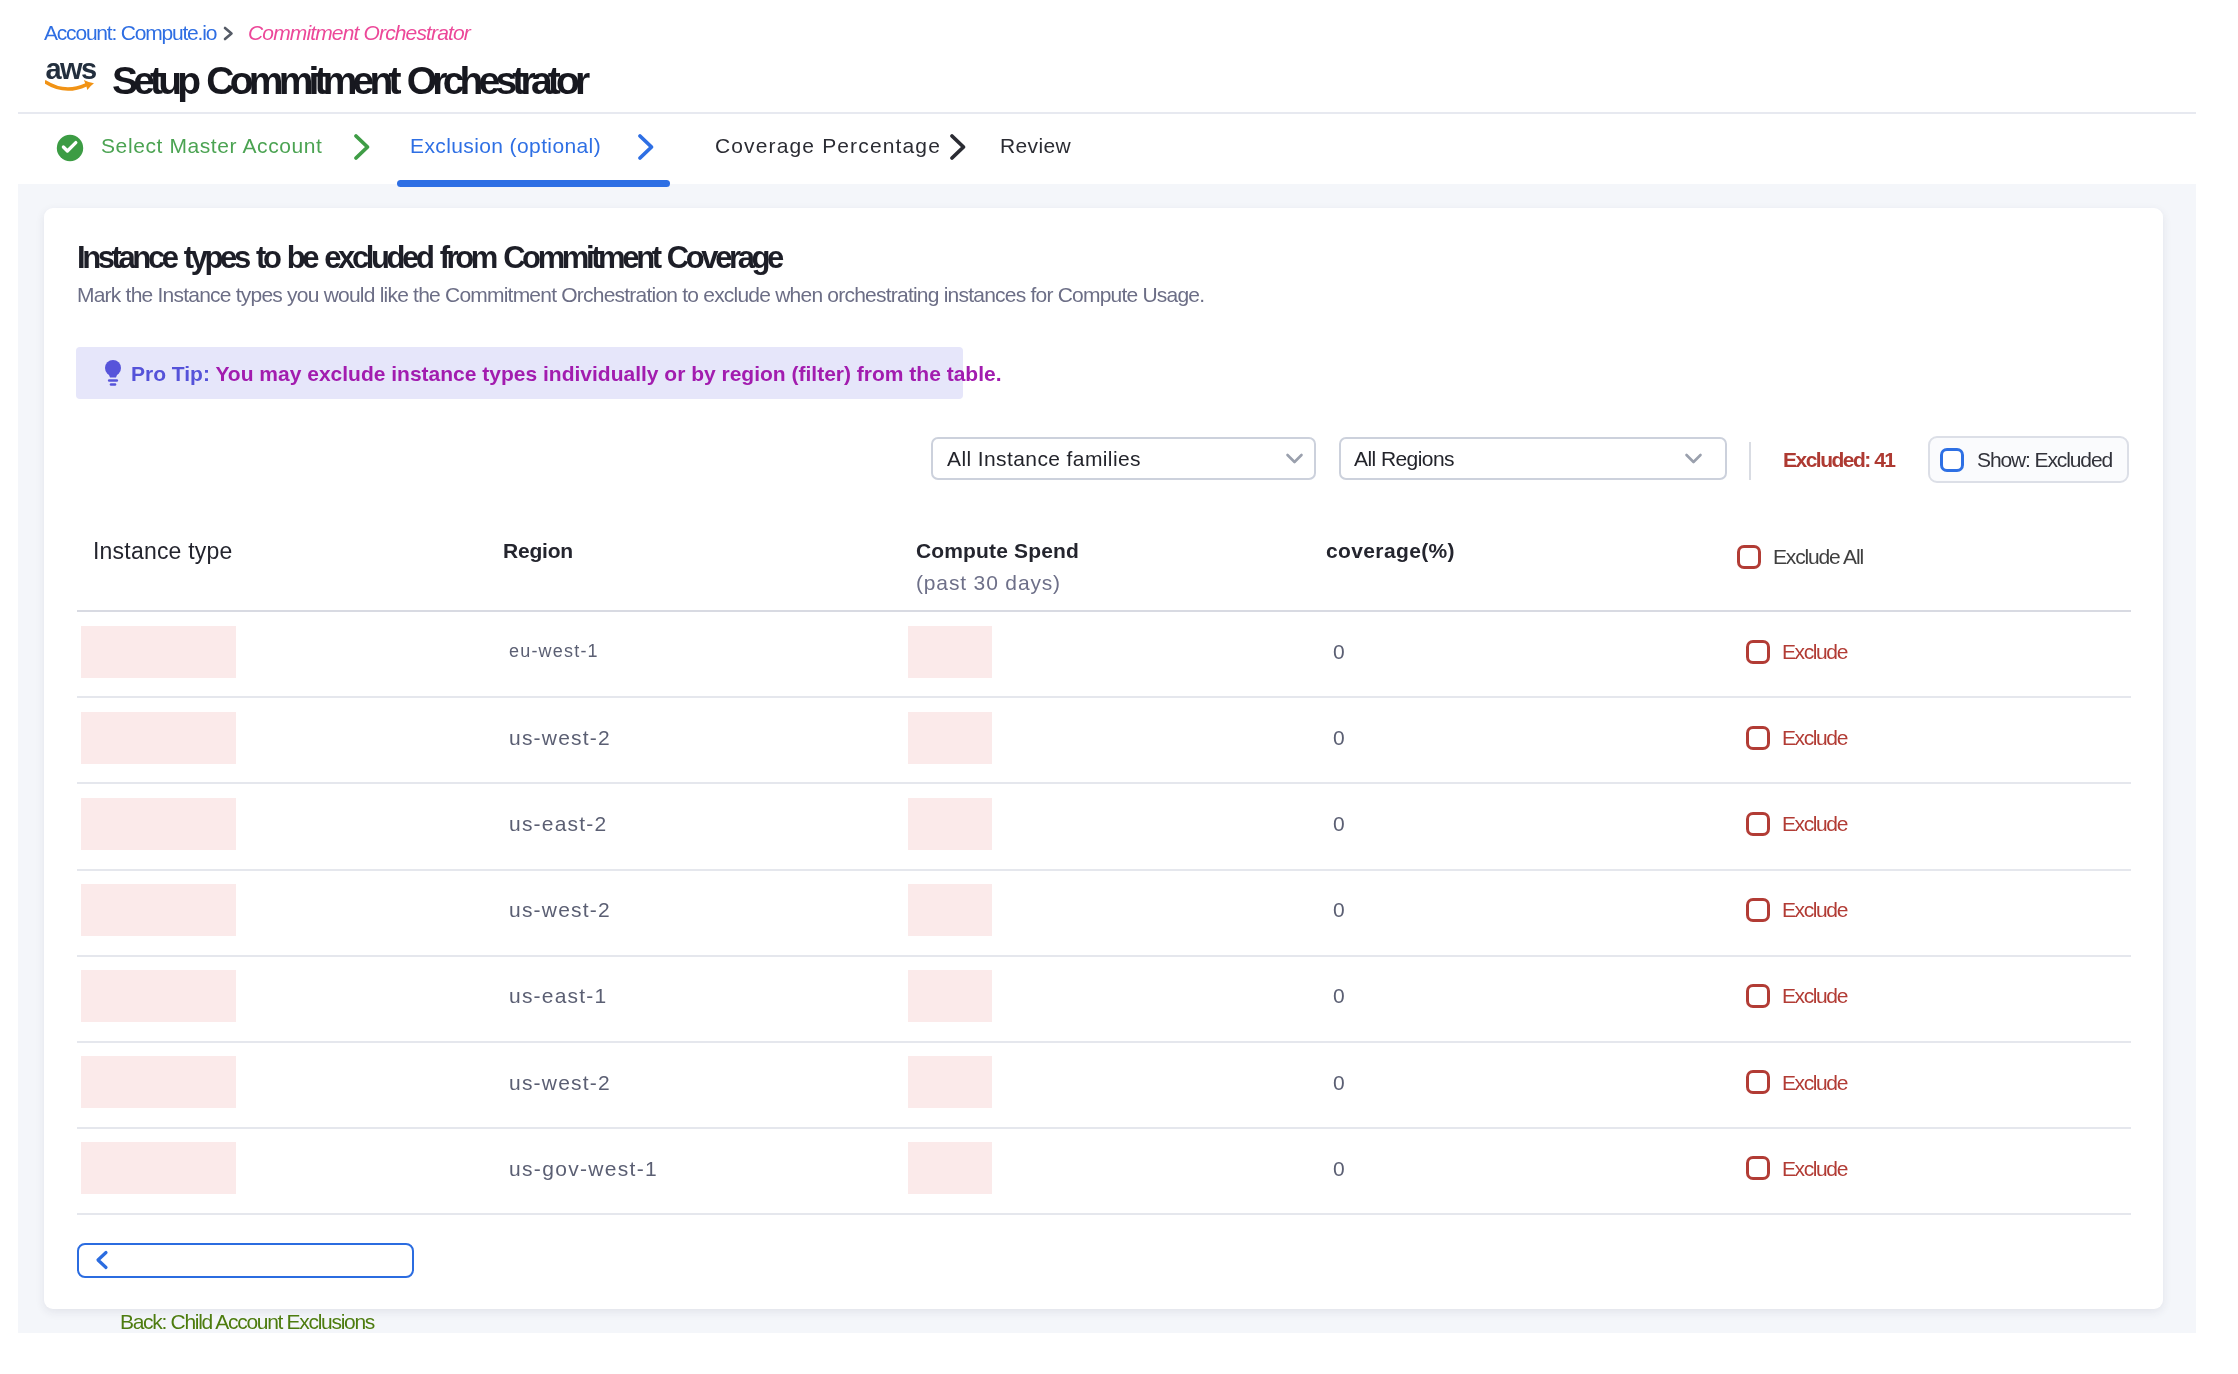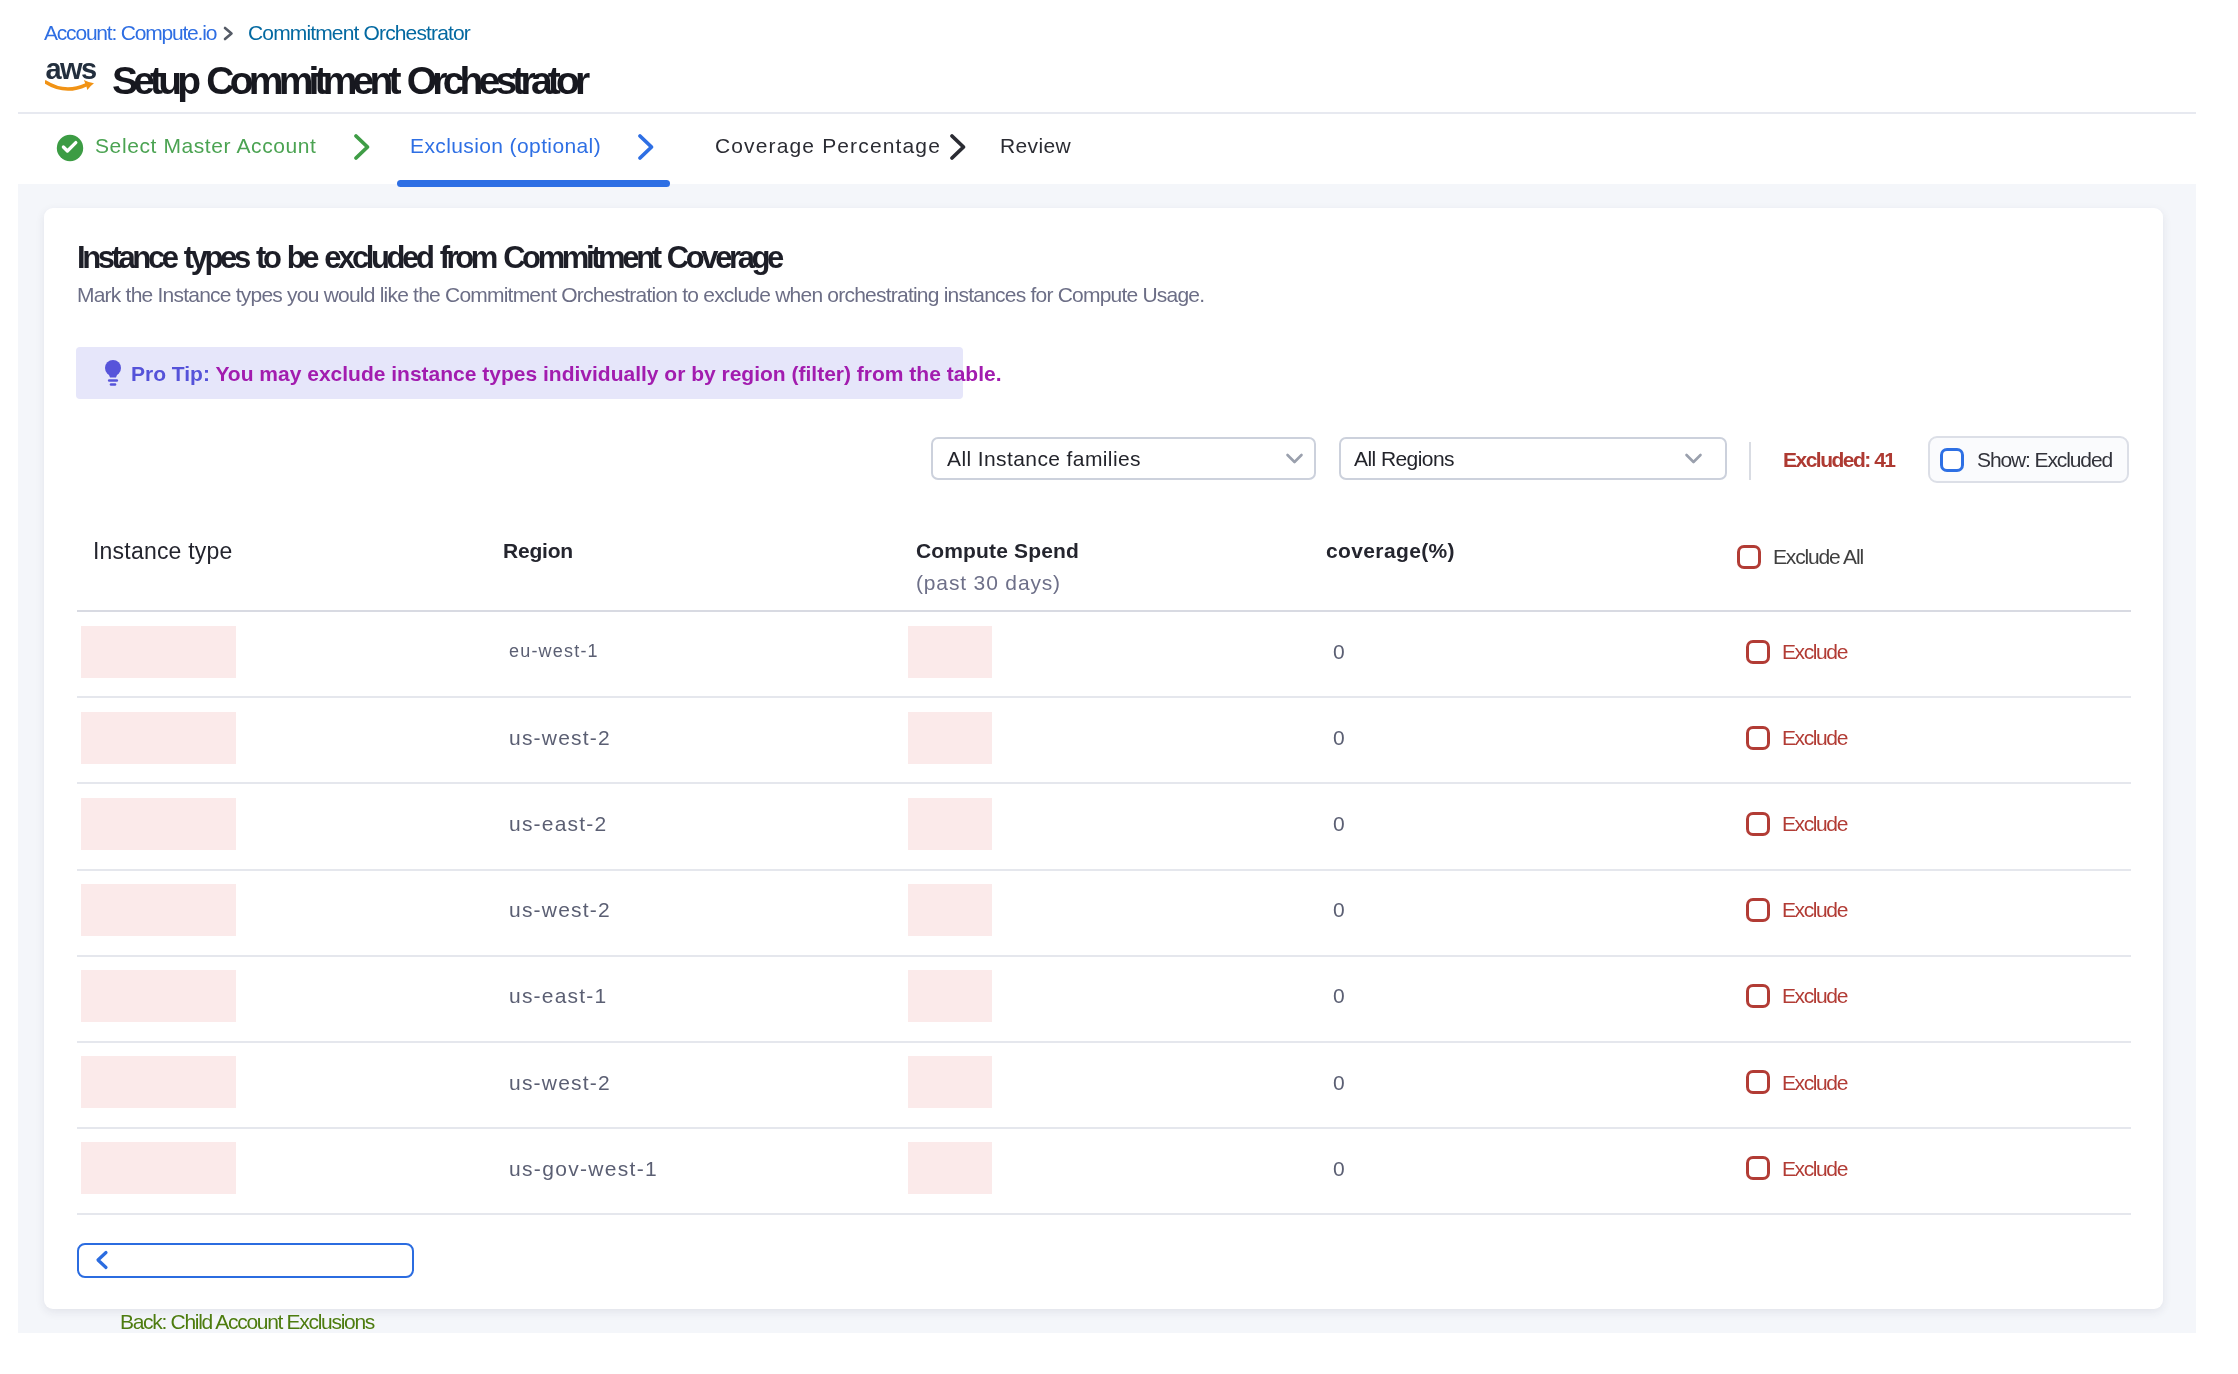--- a/index.html
+++ b/index.html
@@ -9,36 +9,36 @@
 </style>
 </head>
 <body>
 
 <div class="abs" style="left:18px; top:184px; width:2178px; height:1149px; background:#f4f6fa;"></div>
 
 <div class="txt" style="left:44px; top:19px; font-size:21px; line-height:28px; color:#2e6ee3; letter-spacing:-1.2px;">Account: Compute.io</div>
 <svg class="abs" style="left:221px; top:26px;" width="14" height="15" viewBox="0 0 14 15">
     <polyline points="4,2 10.5,7.5 4,13" fill="none" stroke="#555b66" stroke-width="2.6" stroke-linecap="round" stroke-linejoin="round"></polyline>
   </svg>
-<div class="txt" style="left:248px; top:19px; font-size:21px; line-height:28px; color:#0369a1; letter-spacing:-0.85px;">Commitment Orchestrator</div>
+<div class="txt" style="left:248px; top:19px; font-size:21px; line-height:28px; color:#ec4899; letter-spacing:-0.85px;font-style:italic;">Commitment Orchestrator</div>
 
 <svg class="abs" style="left:45px; top:57px;" width="52" height="40" viewBox="0 0 52 40">
   <text x="0.5" y="21.5" font-family="Liberation Sans" font-size="29" font-weight="700" letter-spacing="-1.6" fill="#232f3e">aws</text>
   <path d="M0.5,25 Q20,37.5 41,27.8" fill="none" stroke="#f19315" stroke-width="3.5" stroke-linecap="round"></path>
   <path d="M38.8,23 Q44,25.6 49,26.3 Q45.2,29.1 42.3,32.9 Q41.6,29.5 40.7,27.7 Q39.9,25.2 38.8,23 Z" fill="#f19315"></path>
 </svg>
 <div class="txt" style="left:112px; top:60px; font-size:39px; line-height:41px; font-weight:700; color:#17181f; letter-spacing:-4.8px; word-spacing:4px;">Setup Commitment Orchestrator</div>
 
 <div class="abs" style="left:18px; top:112px; width:2178px; height:2px; background:#e7e9f0;"></div>
 
 <svg class="abs" style="left:56px; top:134px;" width="28" height="28" viewBox="0 0 28 28">
   <circle cx="14" cy="14" r="13.2" fill="#3c9c44"></circle>
   <polyline points="7.4,13 11.4,17 19.8,8.6" fill="none" stroke="#ffffff" stroke-width="3.3" stroke-linecap="round" stroke-linejoin="round"></polyline>
 </svg>
-<div class="txt" style="left:95px; top:132px; font-size:21px; line-height:28px; color:#4ba352; letter-spacing:0.6px;">Select Master Account</div>
+<div class="txt" style="left:101px; top:132px; font-size:21px; line-height:28px; color:#4ba352; letter-spacing:0.6px;">Select Master Account</div>
 <svg class="abs" style="left:352px; top:133px;" width="20" height="28" viewBox="0 0 20 28">
     <polyline points="4,3 15.5,14 4,25" fill="none" stroke="#3f9d46" stroke-width="3.8" stroke-linecap="round" stroke-linejoin="round"></polyline>
   </svg>
 <div class="txt" style="left:410px; top:132px; font-size:21px; line-height:28px; color:#2e6fe4; letter-spacing:0.39px;">Exclusion (optional)</div>
 <svg class="abs" style="left:636px; top:133px;" width="20" height="28" viewBox="0 0 20 28">
     <polyline points="4,3 15.5,14 4,25" fill="none" stroke="#2e6fe4" stroke-width="3.8" stroke-linecap="round" stroke-linejoin="round"></polyline>
   </svg>
 <div class="txt" style="left:683px; top:132px; font-size:21px; line-height:28px; color:#2b2c33; letter-spacing:1.14px;margin-left:32px;">Coverage Percentage</div>
 <svg class="abs" style="left:948px; top:133px;" width="20" height="28" viewBox="0 0 20 28">
     <polyline points="4,3 15.5,14 4,25" fill="none" stroke="#2b2c33" stroke-width="3.8" stroke-linecap="round" stroke-linejoin="round"></polyline>

